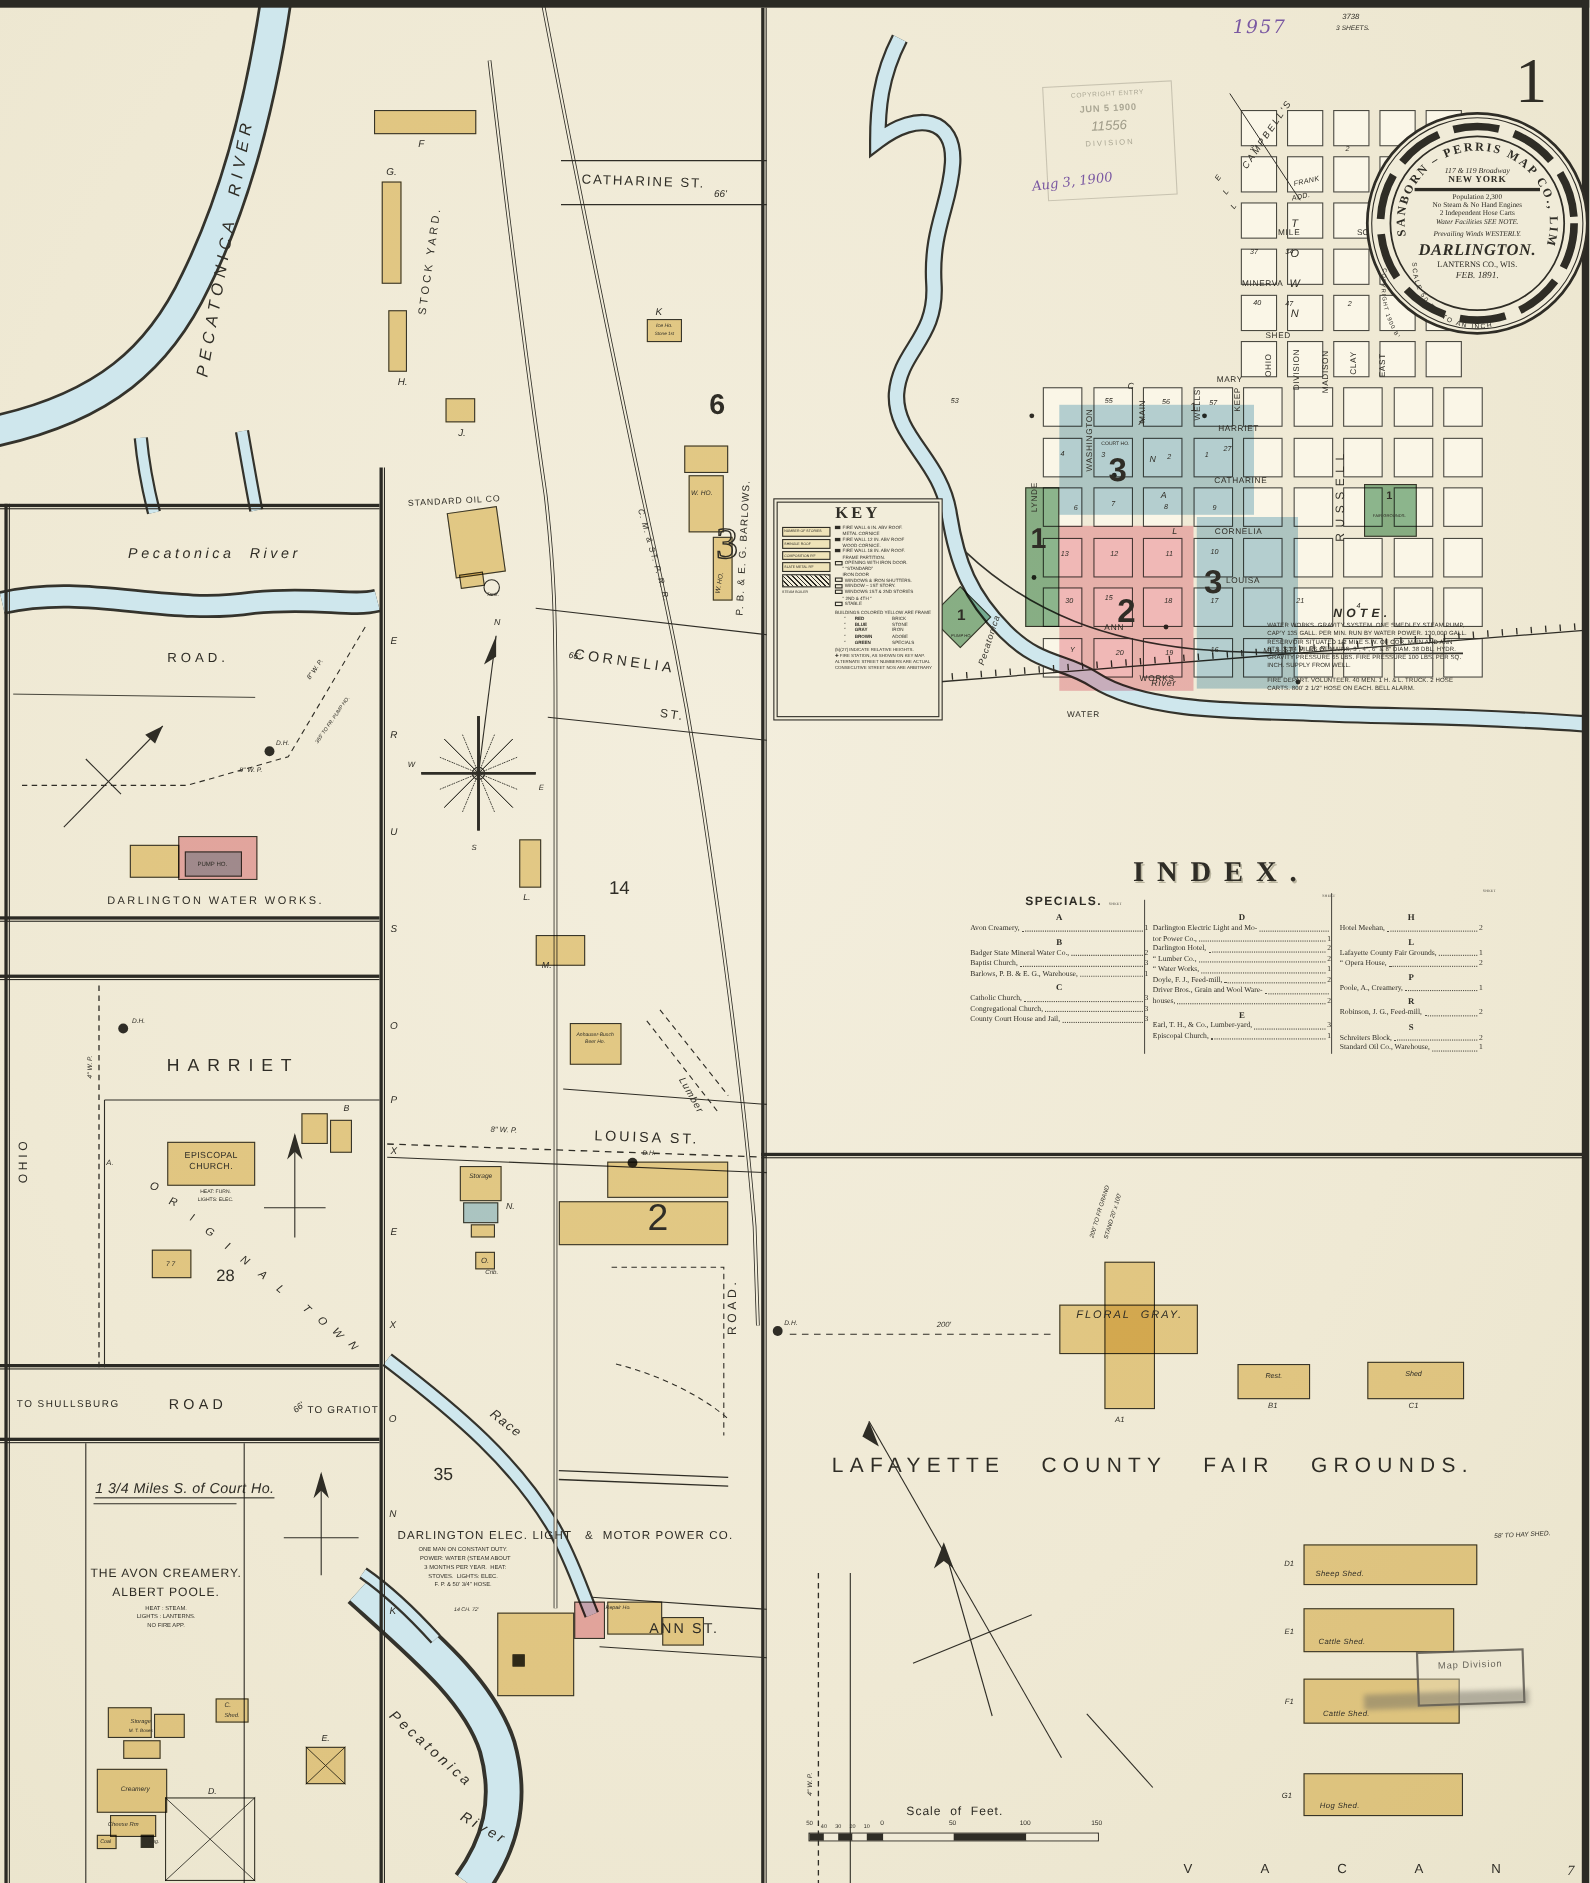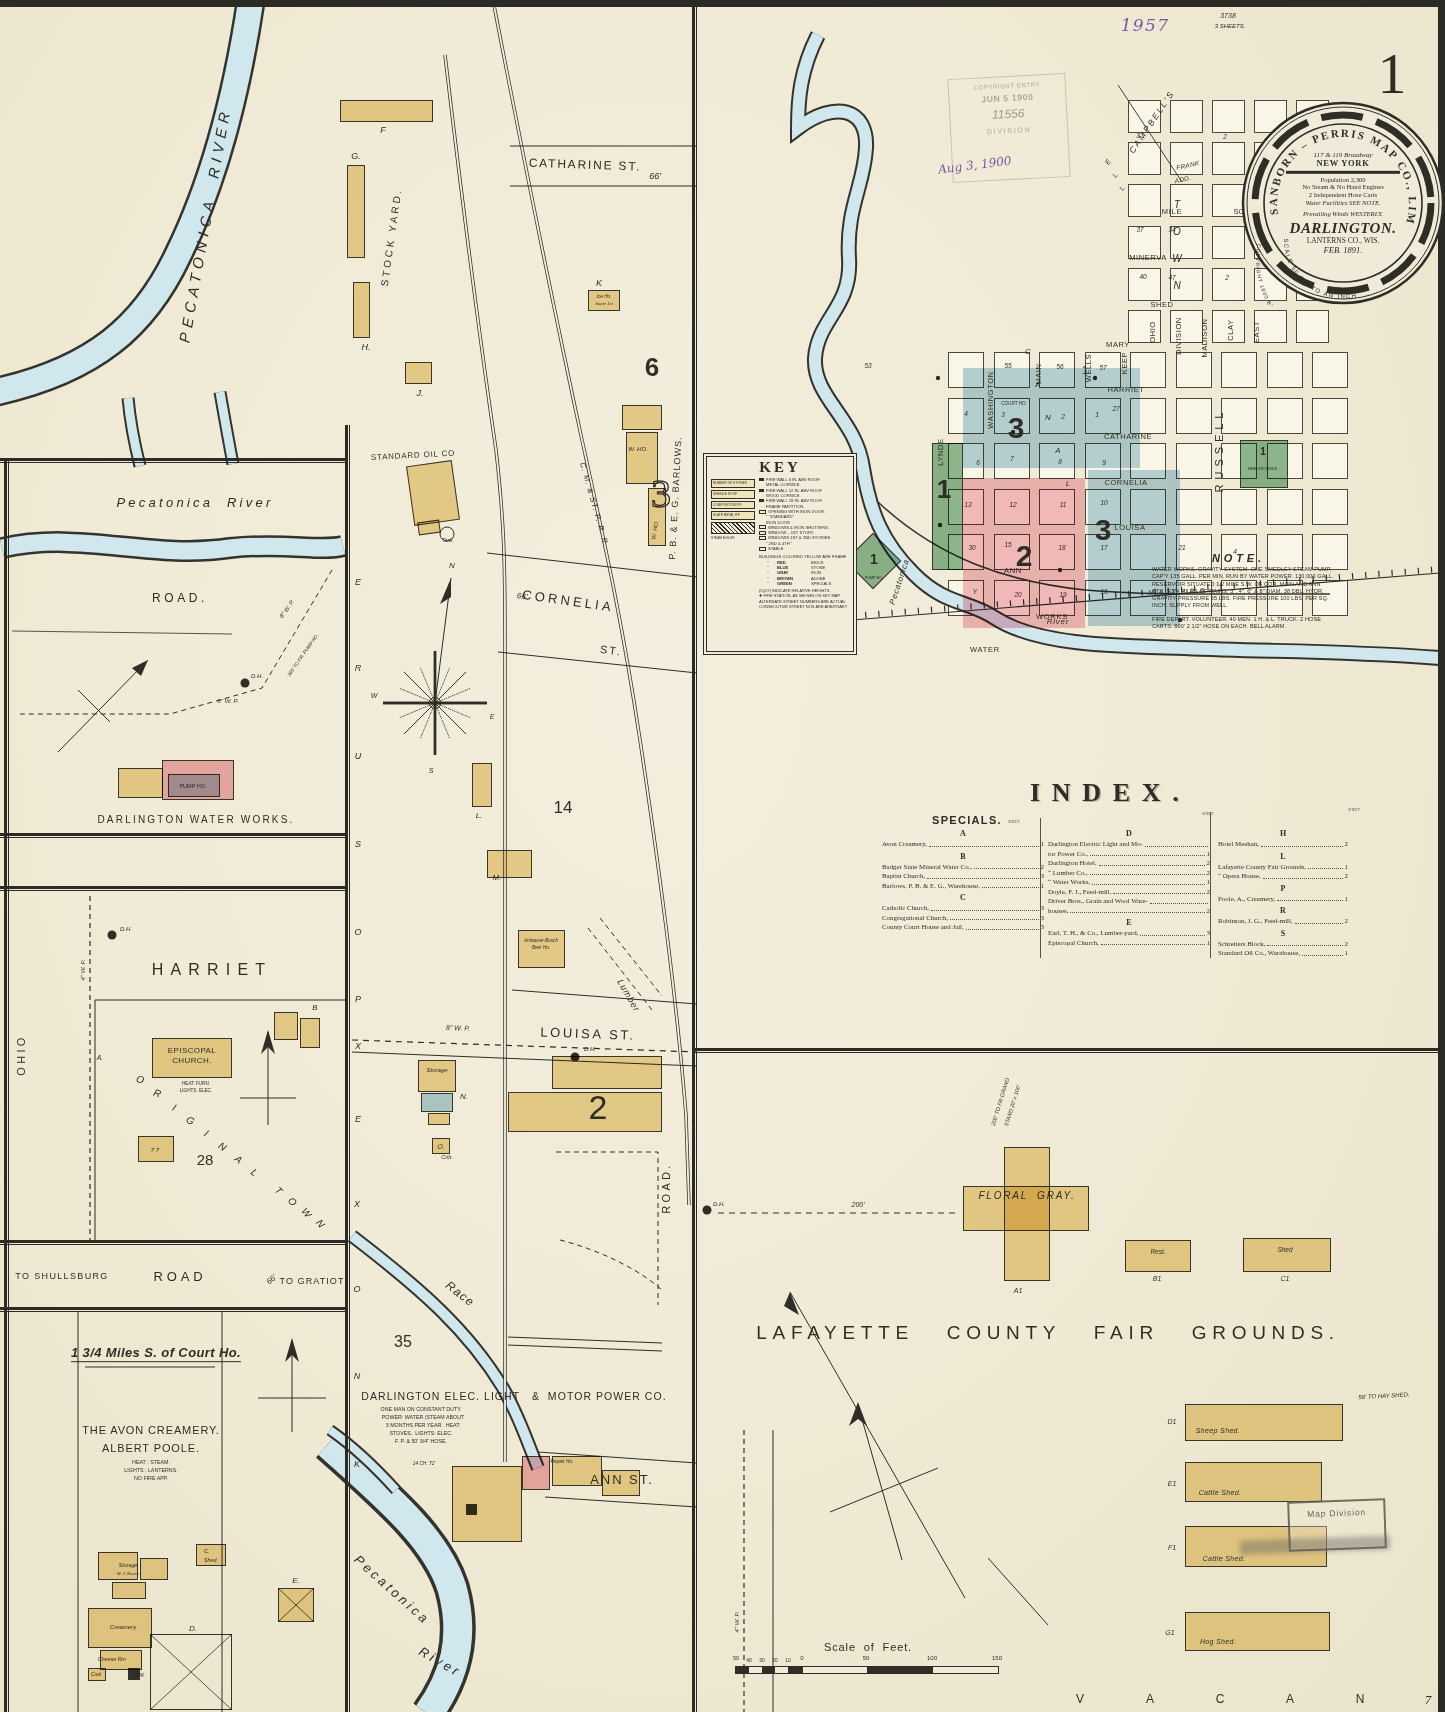--- a/index.html
+++ b/index.html
@@ -737,21 +737,21 @@
 <div class="lb z4" style="left: 278px; top: 1191px; font-size: 10px; transform: translate(-50%, -50%) rotate(45deg); letter-spacing: 0em; color: rgb(47, 45, 38); font-style: italic;">T</div>
 <div class="lb z4" style="left: 292px; top: 1202px; font-size: 10px; transform: translate(-50%, -50%) rotate(48deg); letter-spacing: 0em; color: rgb(47, 45, 38); font-style: italic;">O</div>
 <div class="lb z4" style="left: 306px; top: 1213px; font-size: 10px; transform: translate(-50%, -50%) rotate(50deg); letter-spacing: 0em; color: rgb(47, 45, 38); font-style: italic;">W</div>
 <div class="lb z4" style="left: 320px; top: 1224px; font-size: 10px; transform: translate(-50%, -50%) rotate(52deg); letter-spacing: 0em; color: rgb(47, 45, 38); font-style: italic;">N</div>
 <div class="lb z4" style="left: 205px; top: 1160px; font-size: 15px; transform: translate(-50%, -50%) rotate(0deg); letter-spacing: 0em; color: rgb(47, 45, 38);">28</div>
 <div class="lb z4" style="left: 155px; top: 1150px; font-size: 6px; transform: translate(-50%, -50%) rotate(0deg); letter-spacing: 0em; color: rgb(47, 45, 38); font-style: italic;">7 7</div>
 <div class="lb z4" style="left: 62px; top: 1277px; font-size: 9px; transform: translate(-50%, -50%) rotate(0deg); letter-spacing: 0.15em; color: rgb(47, 45, 38);">TO SHULLSBURG</div>
 <div class="lb z4" style="left: 180px; top: 1277px; font-size: 13px; transform: translate(-50%, -50%) rotate(0deg); letter-spacing: 0.3em; color: rgb(47, 45, 38);">ROAD</div>
 <div class="lb z4" style="left: 272px; top: 1280px; font-size: 8px; transform: translate(-50%, -50%) rotate(-40deg); letter-spacing: 0em; color: rgb(47, 45, 38); font-style: italic;">66'</div>
 <div class="lb z4" style="left: 312px; top: 1282px; font-size: 9px; transform: translate(-50%, -50%) rotate(0deg); letter-spacing: 0.12em; color: rgb(47, 45, 38);">TO GRATIOT</div>
-<div class="lb z4" style="left: 156px; top: 1354px; font-size: 13px; transform: translate(-50%, -50%) rotate(0deg); letter-spacing: 0.03em; color: rgb(47, 45, 38); font-style: italic; border-bottom: 1px solid rgb(47, 45, 38); padding-bottom: 1px; font-weight: bold;">1 3/4 Miles S. of Court Ho.</div>
+<div class="lb z4" style="left: 168px; top: 1354px; font-size: 13px; transform: translate(-50%, -50%) rotate(0deg); letter-spacing: 0.03em; color: rgb(47, 45, 38); font-style: italic; border-bottom: 1px solid rgb(47, 45, 38); padding-bottom: 1px;">1 3/4 Miles S. of Court Ho.</div>
 <div class="lb z4" style="left: 151px; top: 1431px; font-size: 11px; transform: translate(-50%, -50%) rotate(0deg); letter-spacing: 0.08em; color: rgb(47, 45, 38);">THE AVON CREAMERY.</div>
 <div class="lb z4" style="left: 151px; top: 1449px; font-size: 11px; transform: translate(-50%, -50%) rotate(0deg); letter-spacing: 0.08em; color: rgb(47, 45, 38);">ALBERT POOLE.</div>
 <div class="lb z4" style="left: 151px; top: 1463px; font-size: 5.3px; transform: translate(-50%, -50%) rotate(0deg); letter-spacing: 0em; color: rgb(47, 45, 38);">HEAT : STEAM.</div>
 <div class="lb z4" style="left: 151px; top: 1471px; font-size: 5.3px; transform: translate(-50%, -50%) rotate(0deg); letter-spacing: 0em; color: rgb(47, 45, 38);">LIGHTS : LANTERNS.</div>
 <div class="lb z4" style="left: 151px; top: 1479px; font-size: 5.3px; transform: translate(-50%, -50%) rotate(0deg); letter-spacing: 0em; color: rgb(47, 45, 38);">NO FIRE APP.</div>
 <div class="lb z4" style="left: 128px; top: 1566px; font-size: 5.3px; transform: translate(-50%, -50%) rotate(0deg); letter-spacing: 0em; color: rgb(47, 45, 38); font-style: italic;">Storage</div>
 <div class="lb z4" style="left: 128px; top: 1574px; font-size: 4.2px; transform: translate(-50%, -50%) rotate(0deg); letter-spacing: 0em; color: rgb(47, 45, 38); font-style: italic;">M. T. Boxes</div>
 <div class="lb z4" style="left: 207px; top: 1551px; font-size: 6px; transform: translate(-50%, -50%) rotate(0deg); letter-spacing: 0em; color: rgb(47, 45, 38); font-style: italic;">C.</div>
 <div class="lb z4" style="left: 211px; top: 1561px; font-size: 5.3px; transform: translate(-50%, -50%) rotate(0deg); letter-spacing: 0em; color: rgb(47, 45, 38); font-style: italic;">Shed.</div>
 <div class="lb z4" style="left: 123px; top: 1627px; font-size: 6px; transform: translate(-50%, -50%) rotate(0deg); letter-spacing: 0em; color: rgb(47, 45, 38); font-style: italic;">Creamery</div>

